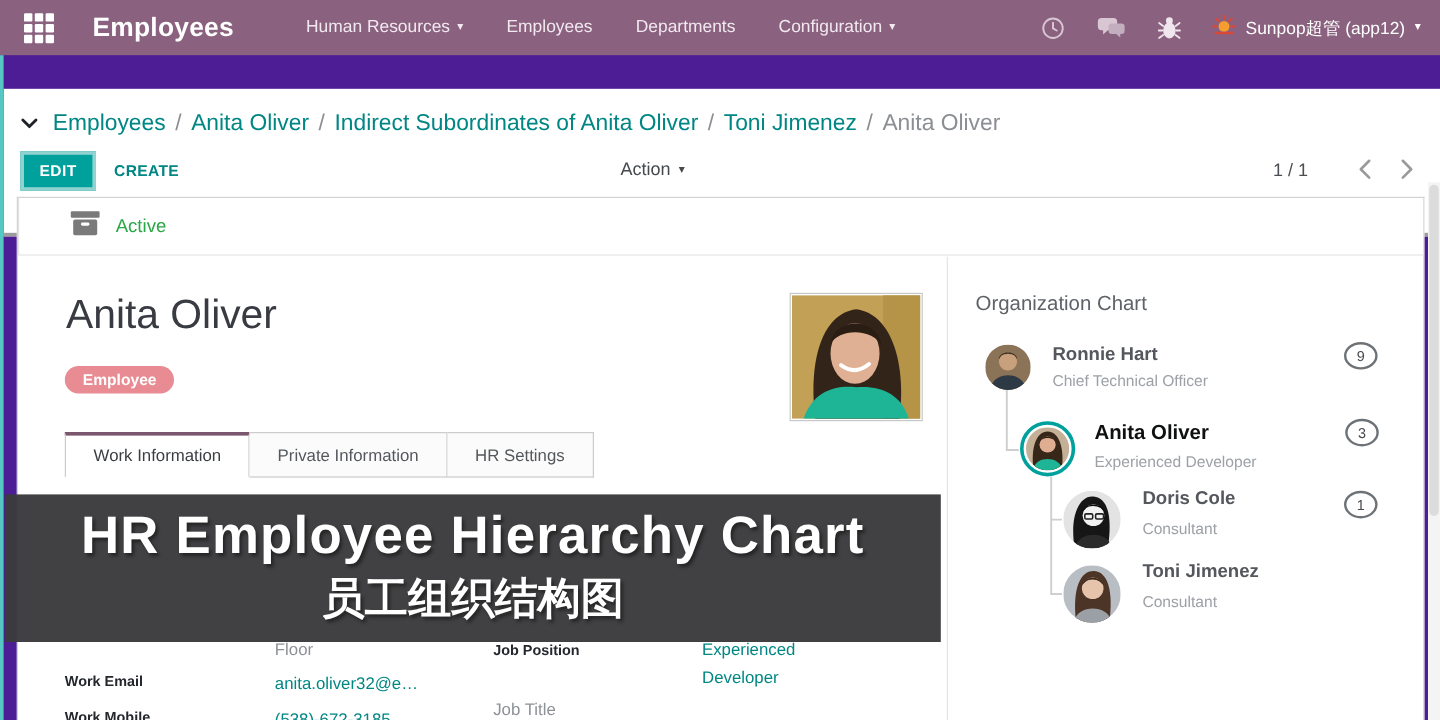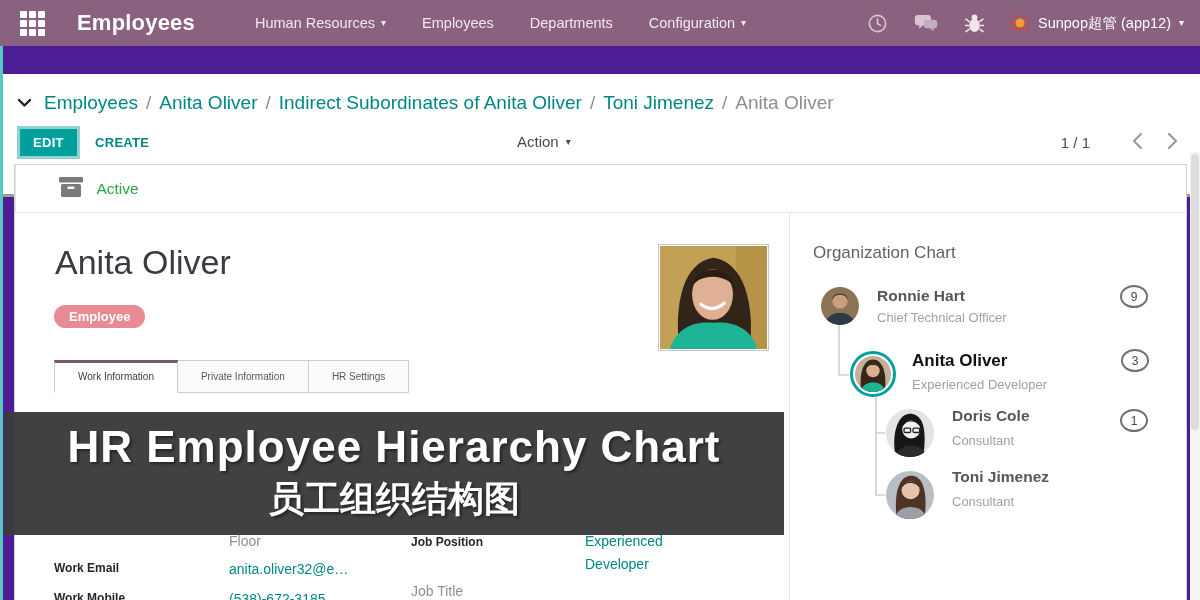--- a/index.html
+++ b/index.html
@@ -53,21 +53,21 @@
                display:flex; justify-content:flex-start; background:#fff; }
   .stat-btn { width:166px; border-left:1px solid #e4e4e4; display:flex; align-items:center;
               justify-content:center; gap:12px; cursor:pointer; }
   .stat-label { color:#28a745; font-size:15.5px; }
 
   .emp-name { position:absolute; left:40px; top:78px; font-size:34px; color:#383b41; }
   .emp-tag { position:absolute; left:39px; top:140px; background:#e98b93; color:#fff; font-weight:bold;
              font-size:13px; padding:4px 15px; border-radius:13px; }
 
   .tabs { position:absolute; left:39px; top:195px; display:flex; align-items:flex-end; }
-  .tab { font-size:10px; padding:10px 23px; border:1px solid #ccc; background:#fbfbfb; color:#54575c; cursor:pointer; }
+  .tab { font-size:14px; padding:10px 23px; border:1px solid #ccc; background:#fbfbfb; color:#54575c; cursor:pointer; }
   .tab.active { border-top:3px solid #7a566f; background:#fff; border-bottom:1px solid #fff; color:#3a3d41; padding-top:8px; }
   .tab + .tab { border-left:none; }
 
   .emp-photo { position:absolute; left:643px; top:79px; width:111px; height:107px;
                border:1px solid #c8c8c8; background:#fff; padding:1px; cursor:pointer; }
   .emp-photo svg { display:block; width:100%; height:100%; }
 
   .vdiv { position:absolute; left:774px; top:49px; bottom:0; width:1px; background:#e4e4e4; }
 
   

